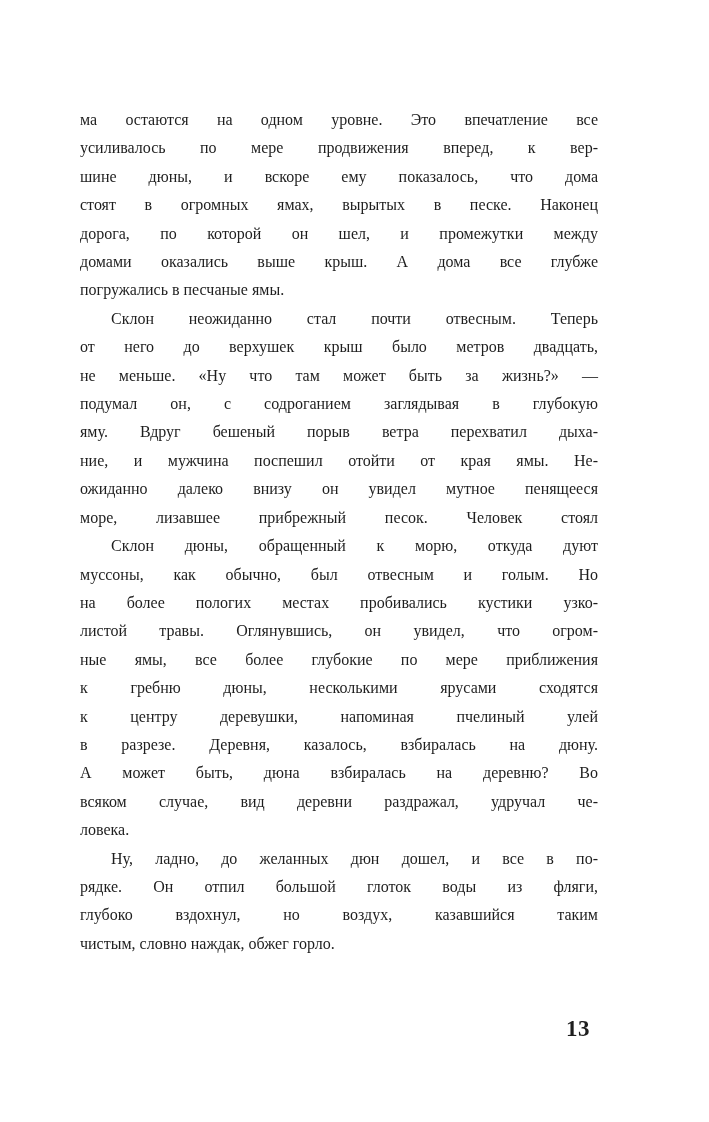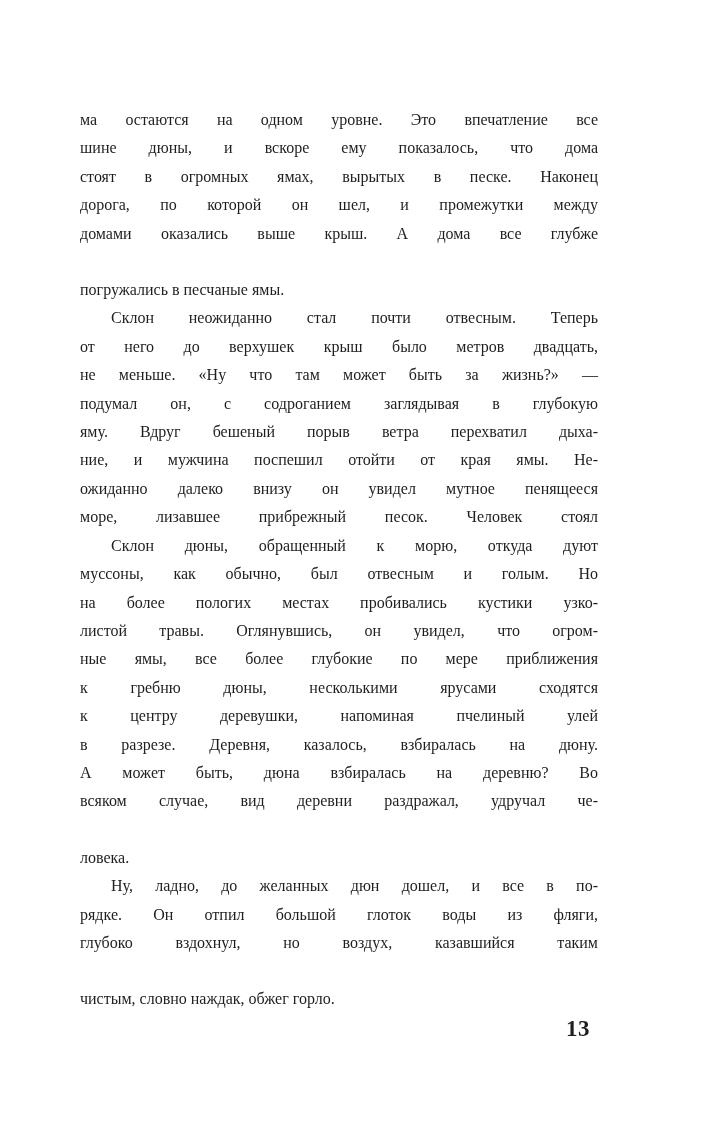--- a/index.html
+++ b/index.html
@@ -27,21 +27,20 @@
   .paragraph {
     margin: 0;
     padding: 0;
   }
   .line {
     text-align: justify;
     text-align-last: justify;
   }
   .line.last {
     text-align-last: left;
-    margin-top: 28px;
   }
   .paragraph.indent .line:first-child {
     padding-left: 31px;
   }
   .page-number {
     position: absolute;
     top: 1004px;
     right: 119px;
     font-size: 23px;
     font-weight: 600;
@@ -50,20 +49,21 @@
     margin-top: 12px;
   }
 </style>
 </head>
 <body>
 
 <div class="page">
   <div class="text-block" id="text-block">
       <div class="paragraph">
         <div class="line">ма остаются на одном уровне. Это впечатление все</div>
+        <div class="line">усиливалось по мере продвижения вперед, к вер-</div>
         <div class="line">шине дюны, и вскоре ему показалось, что дома</div>
         <div class="line">стоят в огромных ямах, вырытых в песке. Наконец</div>
         <div class="line">дорога, по которой он шел, и промежутки между</div>
         <div class="line">домами оказались выше крыш. А дома все глубже</div>
         <div class="line last">погружались в песчаные ямы.</div>
       </div>
       <div class="paragraph indent">
         <div class="line">Склон неожиданно стал почти отвесным. Теперь</div>
         <div class="line">от него до верхушек крыш было метров двадцать,</div>
         <div class="line">не меньше. «Ну что там может быть за жизнь?» —</div>

